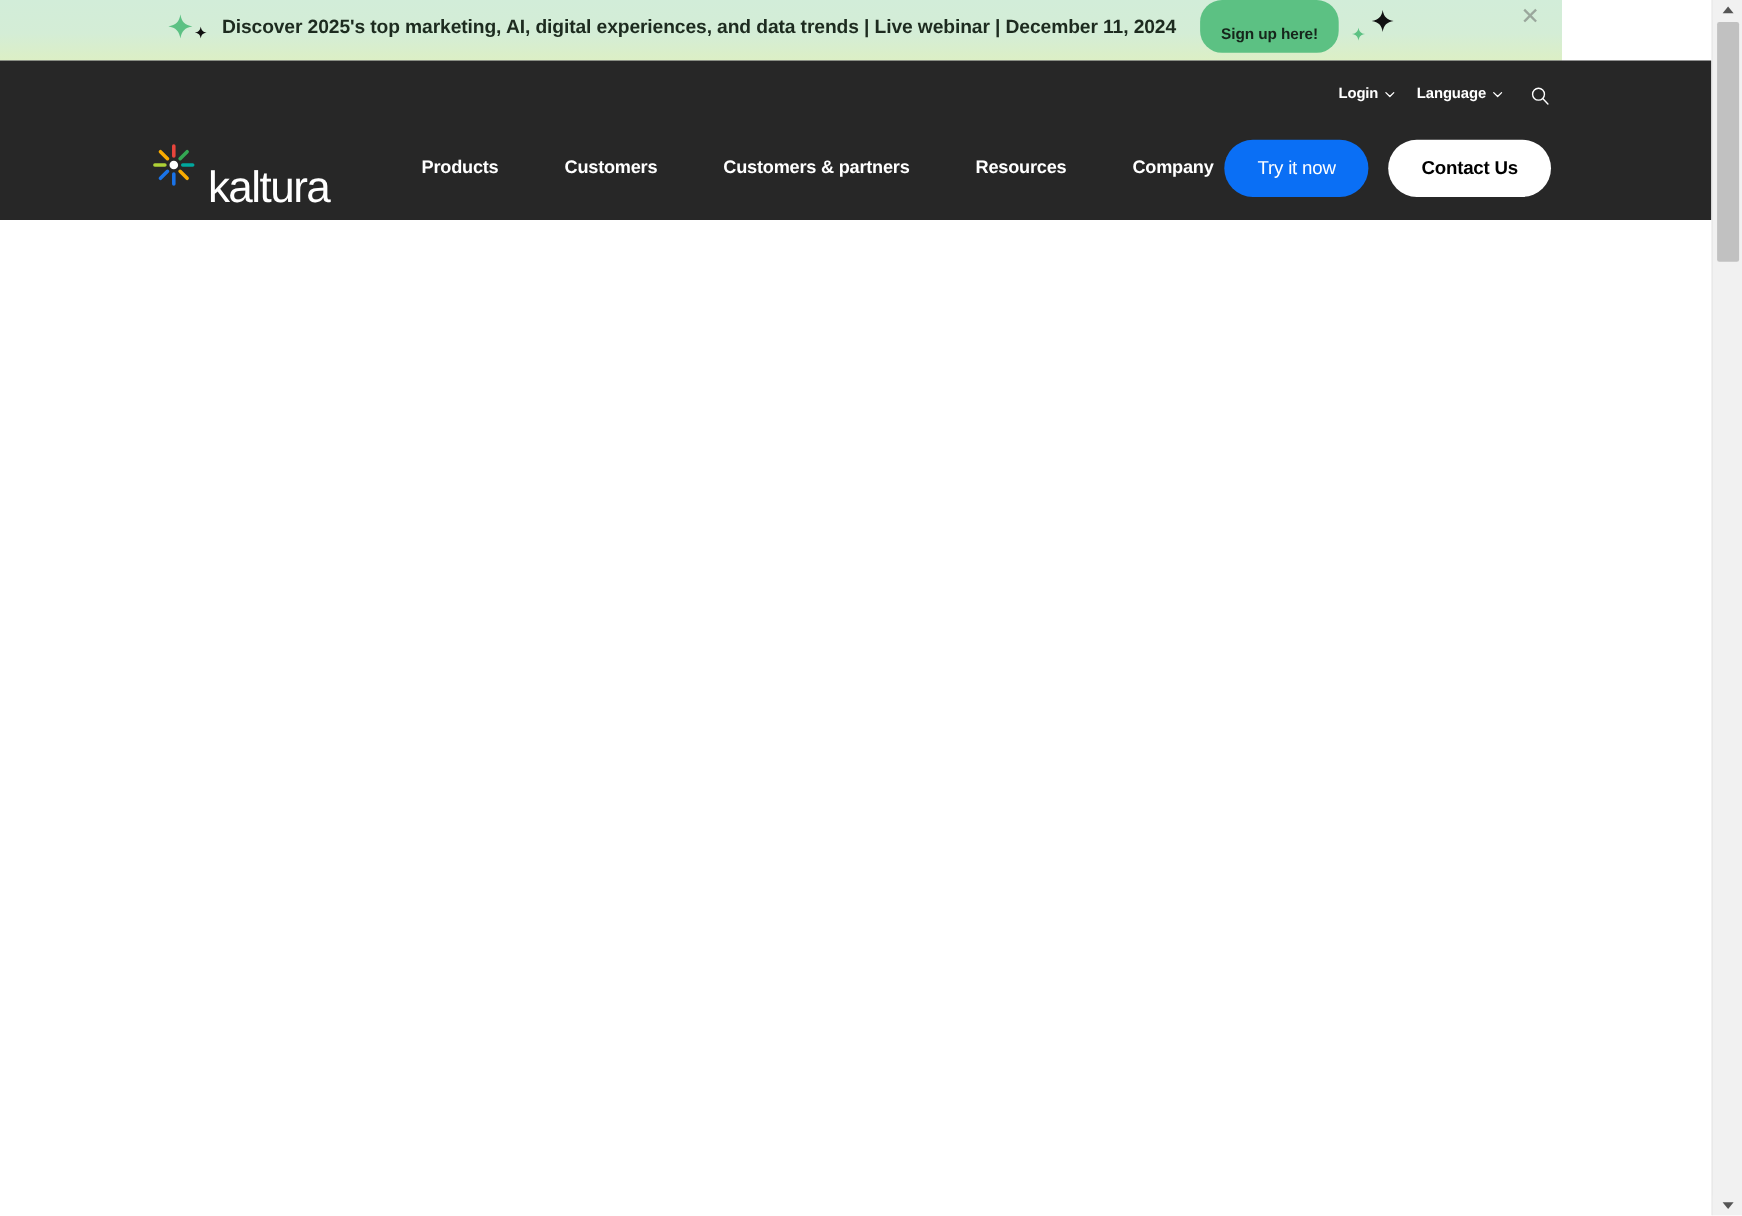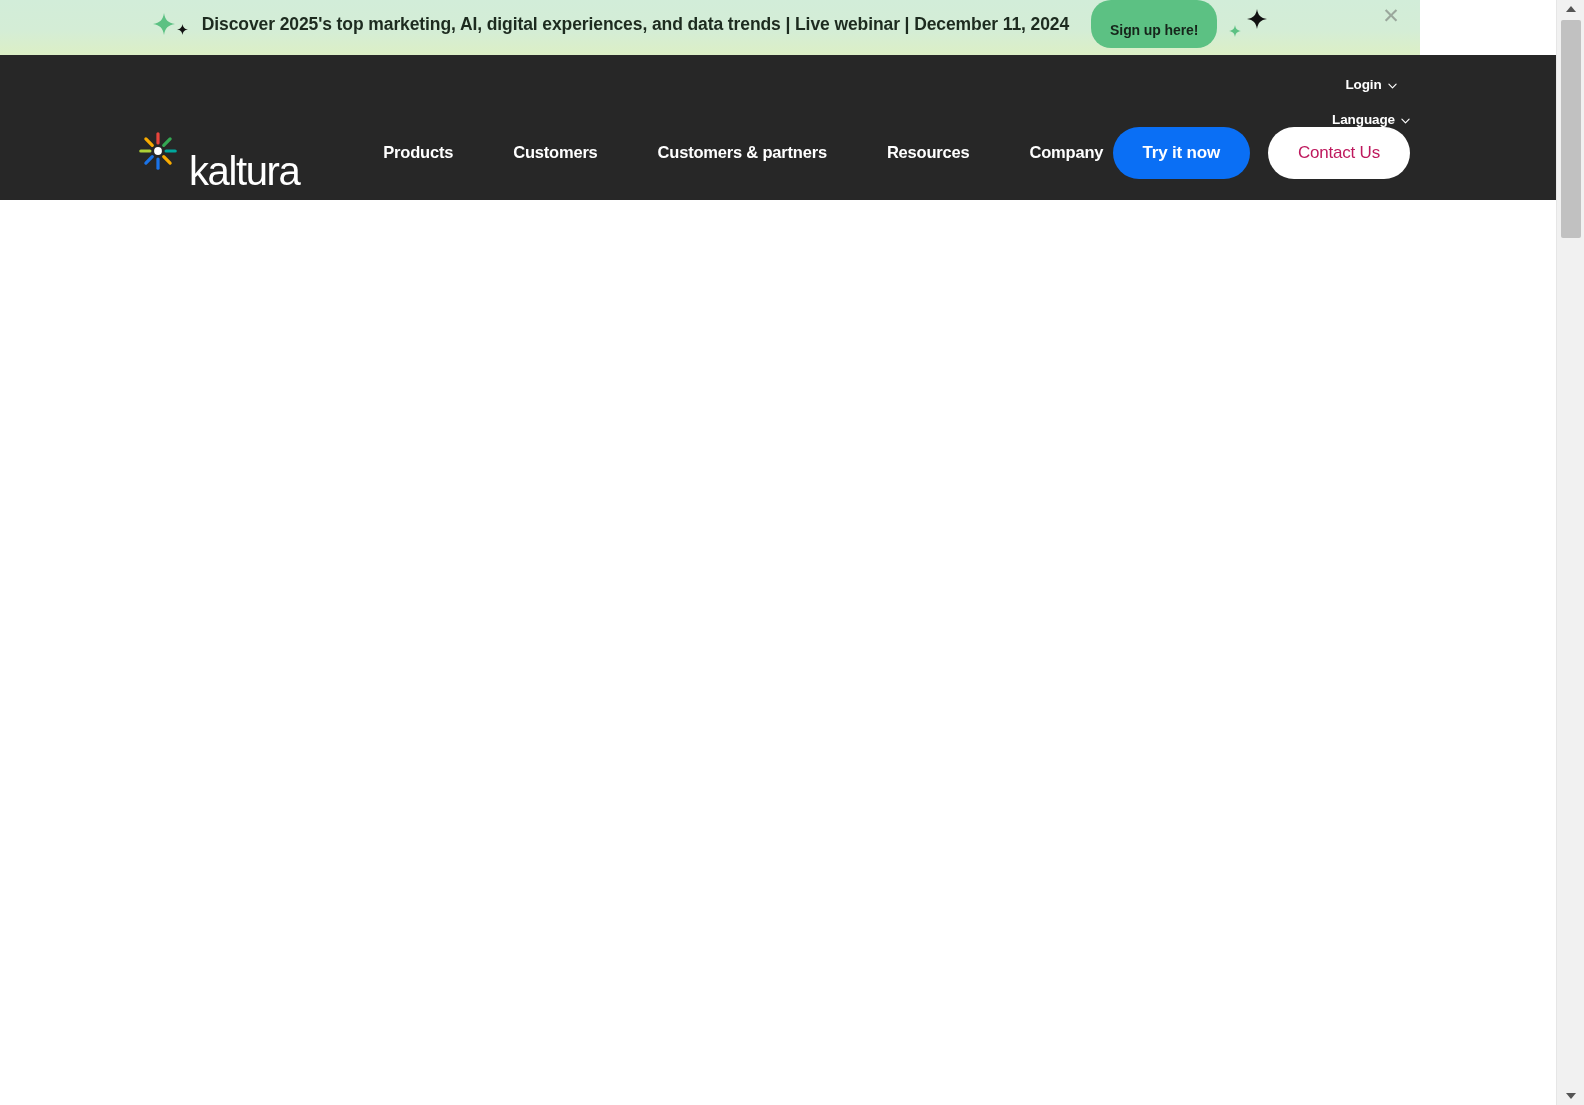--- a/index.html
+++ b/index.html
@@ -75,21 +75,21 @@
   
   #header {
     position:relative;
     width:1556px; height:145px;
     background:#272727;
   }
 
   
   #utility {
     position:absolute; right:146px; top:22px;
-    display:flex; align-items:center; gap:20px;flex-direction:column;
+    display:flex; align-items:flex-start; gap:20px;
   }
   .util-item {
     display:flex; align-items:center; gap:6px;
     color:#ffffff;
     font-size:13.5px;
     font-weight:bold;
     letter-spacing:-0.1px;
     cursor:pointer;
     white-space:nowrap;
   }
@@ -140,28 +140,28 @@
   #header-ctas {
     position:absolute; right:146px; top:50%;
     transform:translateY(-50%);
     display:flex; align-items:center; gap:18px;
   }
   .cta {
     border:none;
     border-radius:28px;
     font-family:"Liberation Sans", sans-serif;
     font-size:17px;
-    font-weight:bold;
+    font-weight:normal;
     letter-spacing:-0.2px;
     cursor:pointer;
     white-space:nowrap;
     padding:16px 30px;
   }
   #cta-try { background:#0a6ff5; color:#ffffff; }
-  #cta-contact { background:#ffffff; color:#be185d; font-weight:normal; }
+  #cta-contact { background:#ffffff; color:#000000; font-weight:bold; }
 
   
   #content { width:1556px; height:905px; background:#ffffff; }
 
   
   #scrollbar {
     position:absolute; right:0; top:0;
     width:28px; height:1105px;
     background:#f1f1f1;
     border-left:1px solid #e6e6e6;

